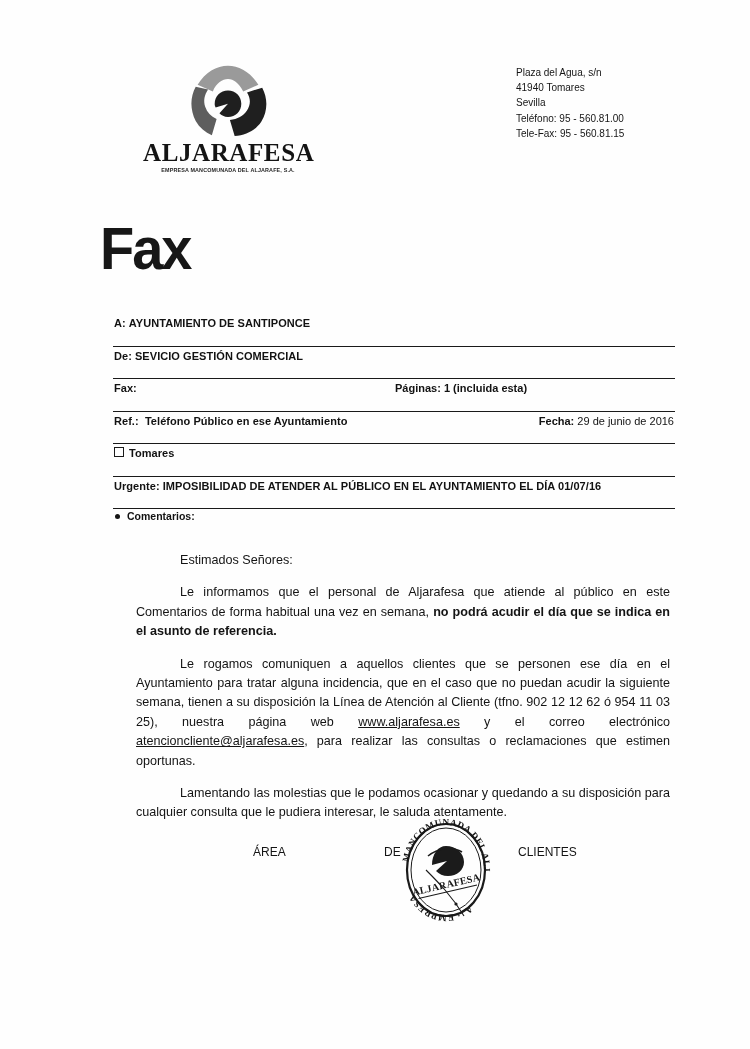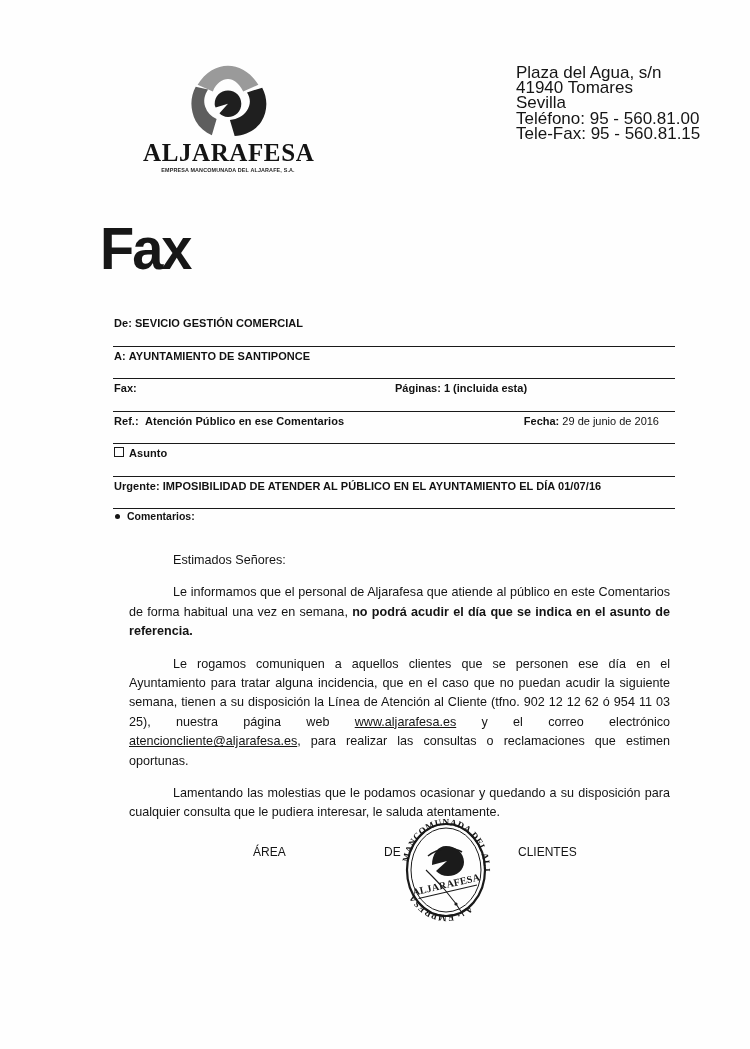--- a/index.html
+++ b/index.html
@@ -52,21 +52,21 @@
     font-size: 5.4px;
     letter-spacing: 0.15px;
     color: #1d1d1d;
     margin-top: 2px;
     transform: scaleY(1.15);
   }
   .address {
     position: absolute;
     left: 516px;
     top: 65px;
-    font-size: 17px;
+    font-size: 10px;
     line-height: 15.2px;
     color: #151515;
     white-space: pre-line;
   }
 
   
   .fax-title {
     position: absolute;
     left: 100px;
     top: 219px;
@@ -107,21 +107,21 @@
     top: 3px;
     font-size: 11px;
     font-weight: bold;
     color: #121212;
     white-space: nowrap;
   }
   .frow .right .reg {
     font-weight: normal;
   }
   .pos-paginas { left: 282px; }
-  .pos-fecha   { right: 16px; }
+  .pos-fecha   { right: 1px; }
   .chk {
     display: inline-block;
     width: 8px;
     height: 8px;
     border: 1.2px solid #1a1a1a;
     margin-right: 5px;
     position: relative;
     top: 0px;
     vertical-align: baseline;
   }
@@ -151,21 +151,21 @@
   .body {
     position: absolute;
     left: 128px;
     top: 551px;
     width: 542px;
     font-size: 12.6px;
     line-height: 19.4px;
     color: #141414;
   }
   .body p {
-    margin: 0 0 13px 1px;
+    margin: 0 0 13px 8px;
     text-align: justify;
     text-indent: 44px;
   }
   .body b { font-weight: bold; }
   .body u { text-decoration: underline; }
 
   
   .sig {
     position: absolute;
     left: 128px;
@@ -210,39 +210,39 @@
 Sevilla
 Teléfono: 95 - 560.81.00
 Tele-Fax: 95 - 560.81.15</div>
   </div>
 
   <div class="fax-title">Fax</div>
 
   <div class="form">
 
     <div class="frow">
+      <span class="left"><span>A:</span>&nbsp;<span>AYUNTAMIENTO DE SANTIPONCE</span></span>
+    </div>
+
+    <div class="frow">
       <span class="left"><span>De:</span>&nbsp;<span>SEVICIO GESTIÓN COMERCIAL</span></span>
-    </div>
-
-    <div class="frow">
-      <span class="left"><span>A:</span>&nbsp;<span>AYUNTAMIENTO DE SANTIPONCE</span></span>
     </div>
 
     <div class="frow">
       <span class="left">Fax:</span>
       <span class="right pos-paginas"><span>Páginas:</span>&nbsp;<span>1 (incluida esta)</span></span>
     </div>
 
     <div class="frow">
-      <span class="left"><span>Ref.:</span>&nbsp;&nbsp;<span>Atención Público en ese Comentarios</span></span>
+      <span class="left"><span>Ref.:</span>&nbsp;&nbsp;<span>Teléfono Público en ese Ayuntamiento</span></span>
       <span class="right pos-fecha"><span>Fecha:</span>&nbsp;<span class="reg">29 de junio de 2016</span></span>
     </div>
 
     <div class="frow">
-      <span class="left"><span class="chk"></span><span>Asunto</span></span>
+      <span class="left"><span class="chk"></span><span>Tomares</span></span>
     </div>
 
     <div class="frow">
       <span class="left"><span>Urgente:</span>&nbsp;<span>IMPOSIBILIDAD DE ATENDER AL PÚBLICO EN EL AYUNTAMIENTO EL DÍA 01/07/16</span></span>
     </div>
   </div>
 
   <div class="comentarios">
     <span class="bullet"></span><span>Comentarios:</span>
   </div>

